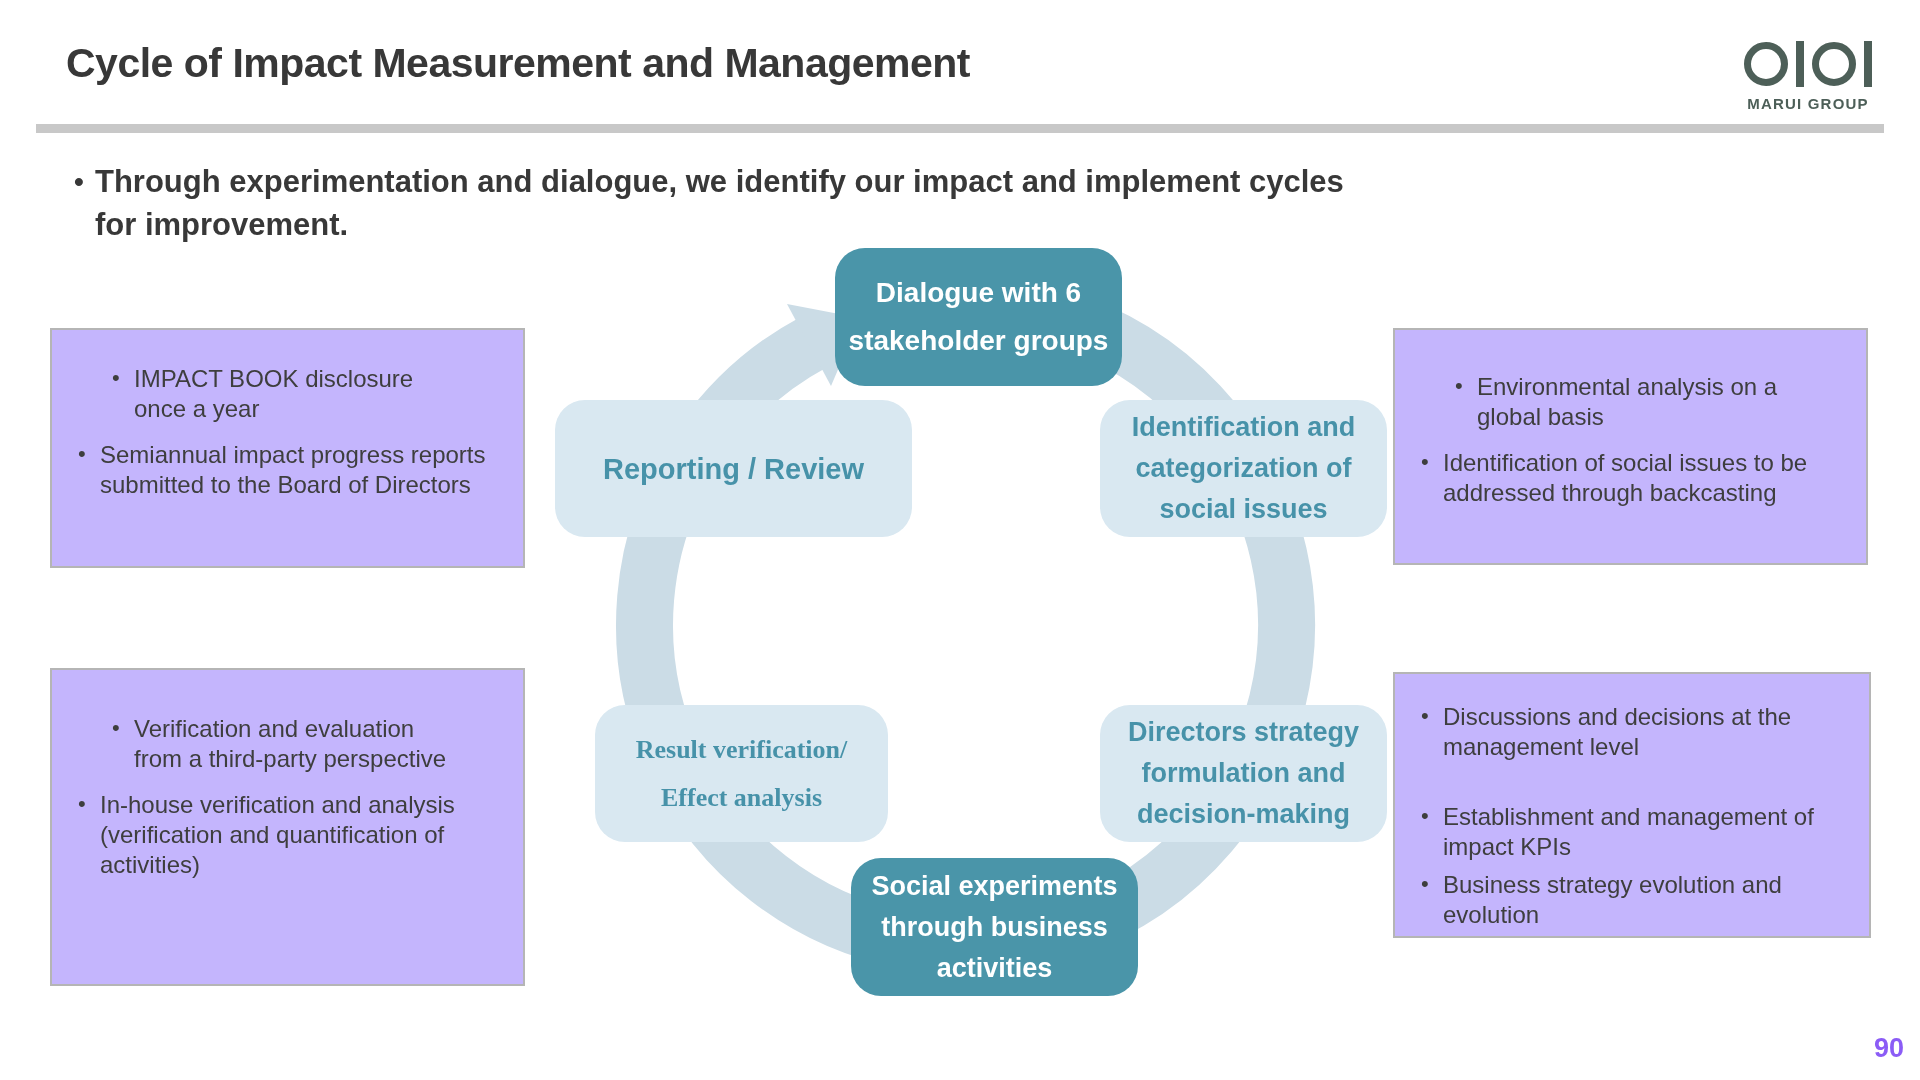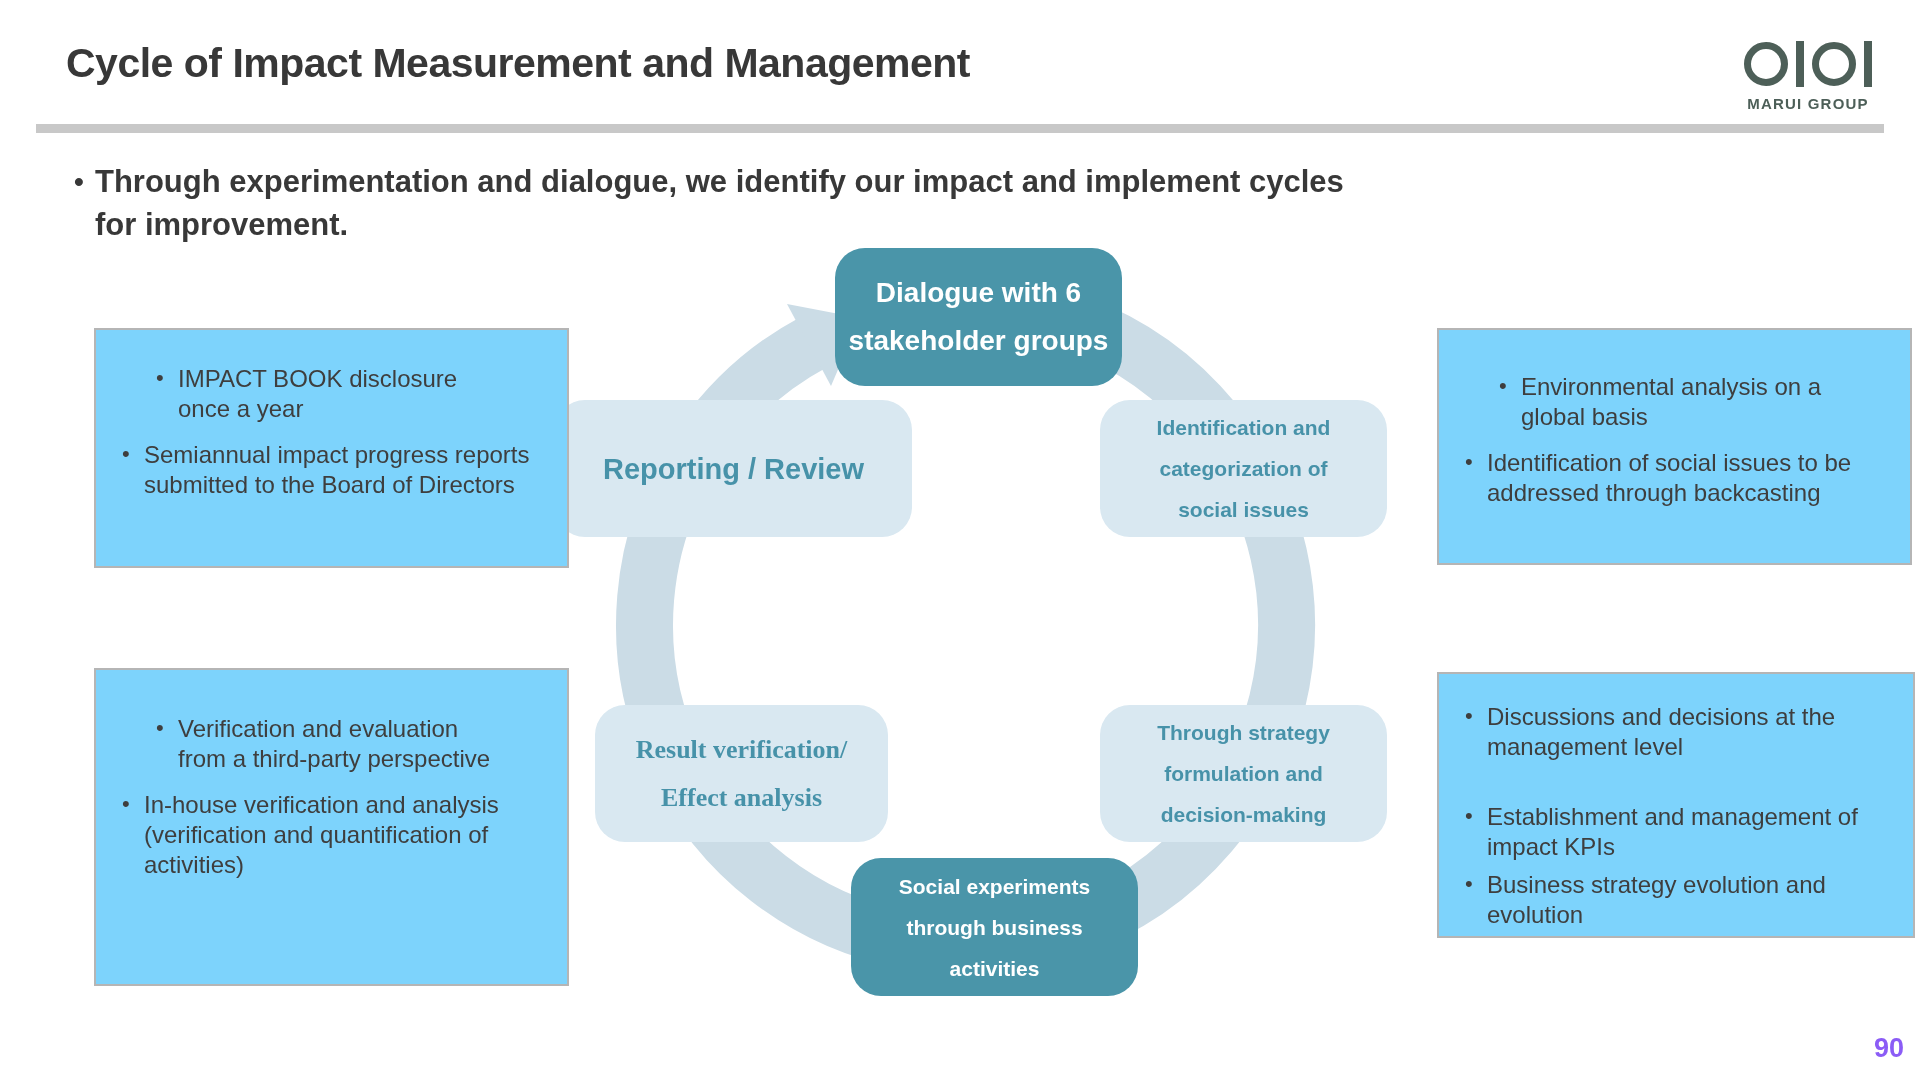--- a/index.html
+++ b/index.html
@@ -64,35 +64,34 @@
   
   .node{
     position:absolute;z-index:2;border-radius:30px;
     display:flex;flex-direction:column;justify-content:center;align-items:center;
     text-align:center;padding:4px 4px;
   }
   .node .nl{white-space:nowrap;font-weight:700;}
   .node.solid{background:var(--accent-teal);color:#ffffff;}
   .node.light{background:var(--light-node);color:var(--node-text-teal);}
   .lh-lg .nl{font-size:28px;line-height:48px;}
-  .lh-md .nl{font-size:21px;line-height:41px;}
+  .lh-md .nl{font-size:27px;line-height:41px;}
   .node-dialogue{left:835px;top:248px;width:287px;height:138px;}
   .node-identification{left:1100px;top:400px;width:287px;height:137px;}
   .node-business{left:1100px;top:705px;width:287px;height:137px;}
   .node-social{left:836px;top:858px;width:287px;height:138px;margin-left:15px;}
   .node-result{left:595px;top:705px;width:293px;height:137px;font-family:Liberation Serif, serif;}
   .node-reporting{left:555px;top:400px;width:357px;height:137px;}
   .node-reporting .nl{font-size:29px;}
   .node-result .nl{font-size:26px;}
 
   
   .callout{
-    position:absolute;z-index:2;background:#7dd3fc;border:2px solid var(--callout-border);
+    position:absolute;z-index:2;background:#c4b5fd;border:2px solid var(--callout-border);
     padding:34px 16px 18px 22px;
-    margin-left:44px;
   }
   .co-tl{left:50px;top:328px;width:475px;height:240px;}
   .co-bl{left:50px;top:668px;width:475px;height:318px;padding-top:44px;}
   .co-tr{left:1393px;top:328px;width:475px;height:237px;padding-top:42px;}
   .co-br{left:1393px;top:672px;width:478px;height:266px;padding-top:28px;}
   .callout ul{list-style:none;margin:0;padding:0;}
   .callout li{
     position:relative;padding-left:26px;font-size:24px;line-height:30px;
     color:var(--body-text);margin-top:16px;
   }
@@ -148,21 +147,21 @@
     <div class="nl">stakeholder groups</div>
   </div>
 
   <div class="node light lh-md node-identification">
     <div class="nl">Identification and</div>
     <div class="nl">categorization of</div>
     <div class="nl">social issues</div>
   </div>
 
   <div class="node light lh-md node-business">
-    <div class="nl">Through strategy</div>
+    <div class="nl">Directors strategy</div>
     <div class="nl">formulation and</div>
     <div class="nl">decision-making</div>
   </div>
 
   <div class="node solid lh-md node-social">
     <div class="nl">Social experiments</div>
     <div class="nl">through business</div>
     <div class="nl">activities</div>
   </div>
 

